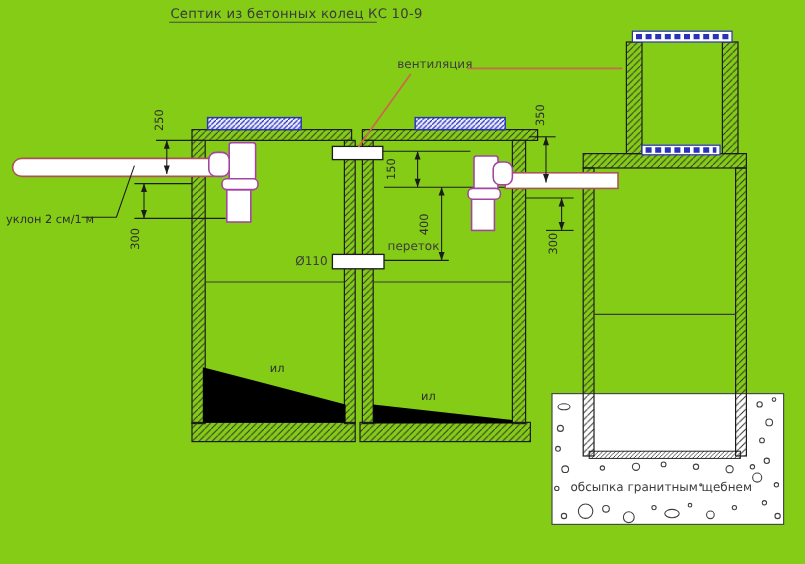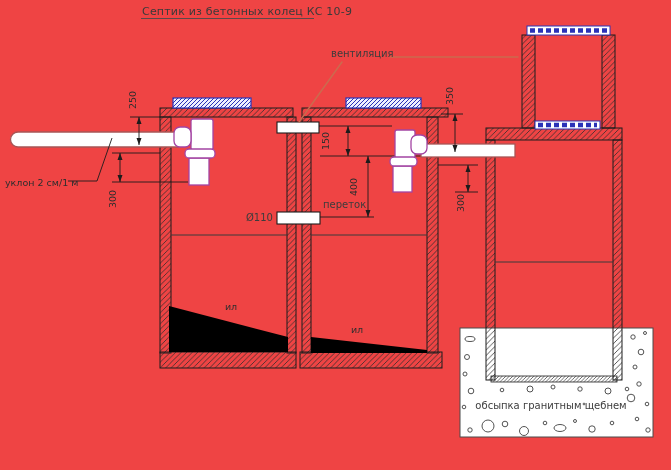--- a/index.html
+++ b/index.html
@@ -1,16 +1,16 @@
 <!DOCTYPE html>
 <html style="--ink: #1c1c1c; --cover-blue: #2a32b8; --pipe-red: #a85555; --leader-red: #cc6a4e; --fitting-magenta: #a344a3;"><head>
 <meta charset="utf-8">
 <style>
   html,body{margin:0;padding:0;background:#fff;}
-  .stage{position:relative;width:671px;height:470px;background:#ef4444;overflow:hidden;
+  .stage{position:relative;width:671px;height:470px;background:#84cc16;overflow:hidden;
          font-family:"DejaVu Sans","Liberation Sans",sans-serif;}
   svg{display:block;}
   .hatched{fill:url(#hatch);stroke:var(--ink);stroke-width:1;}
   .hatched-fine{fill:url(#hatchfine);stroke:var(--ink);stroke-width:0.8;}
   .bluecover{fill:url(#bluehatch);stroke:var(--cover-blue);stroke-width:1.2;}
   .bluestrip{fill:#fff;stroke:var(--cover-blue);stroke-width:1;}
   .bluedash{stroke:var(--cover-blue);stroke-width:4.5;stroke-dasharray:5 3;fill:none;}
   .whitepipe{fill:#fff;stroke:var(--ink);stroke-width:1.1;}
   .pipe-red{fill:#fff;stroke:var(--pipe-red);stroke-width:1.3;}
   .fitting{fill:#fff;stroke:var(--fitting-magenta);stroke-width:1.3;}

